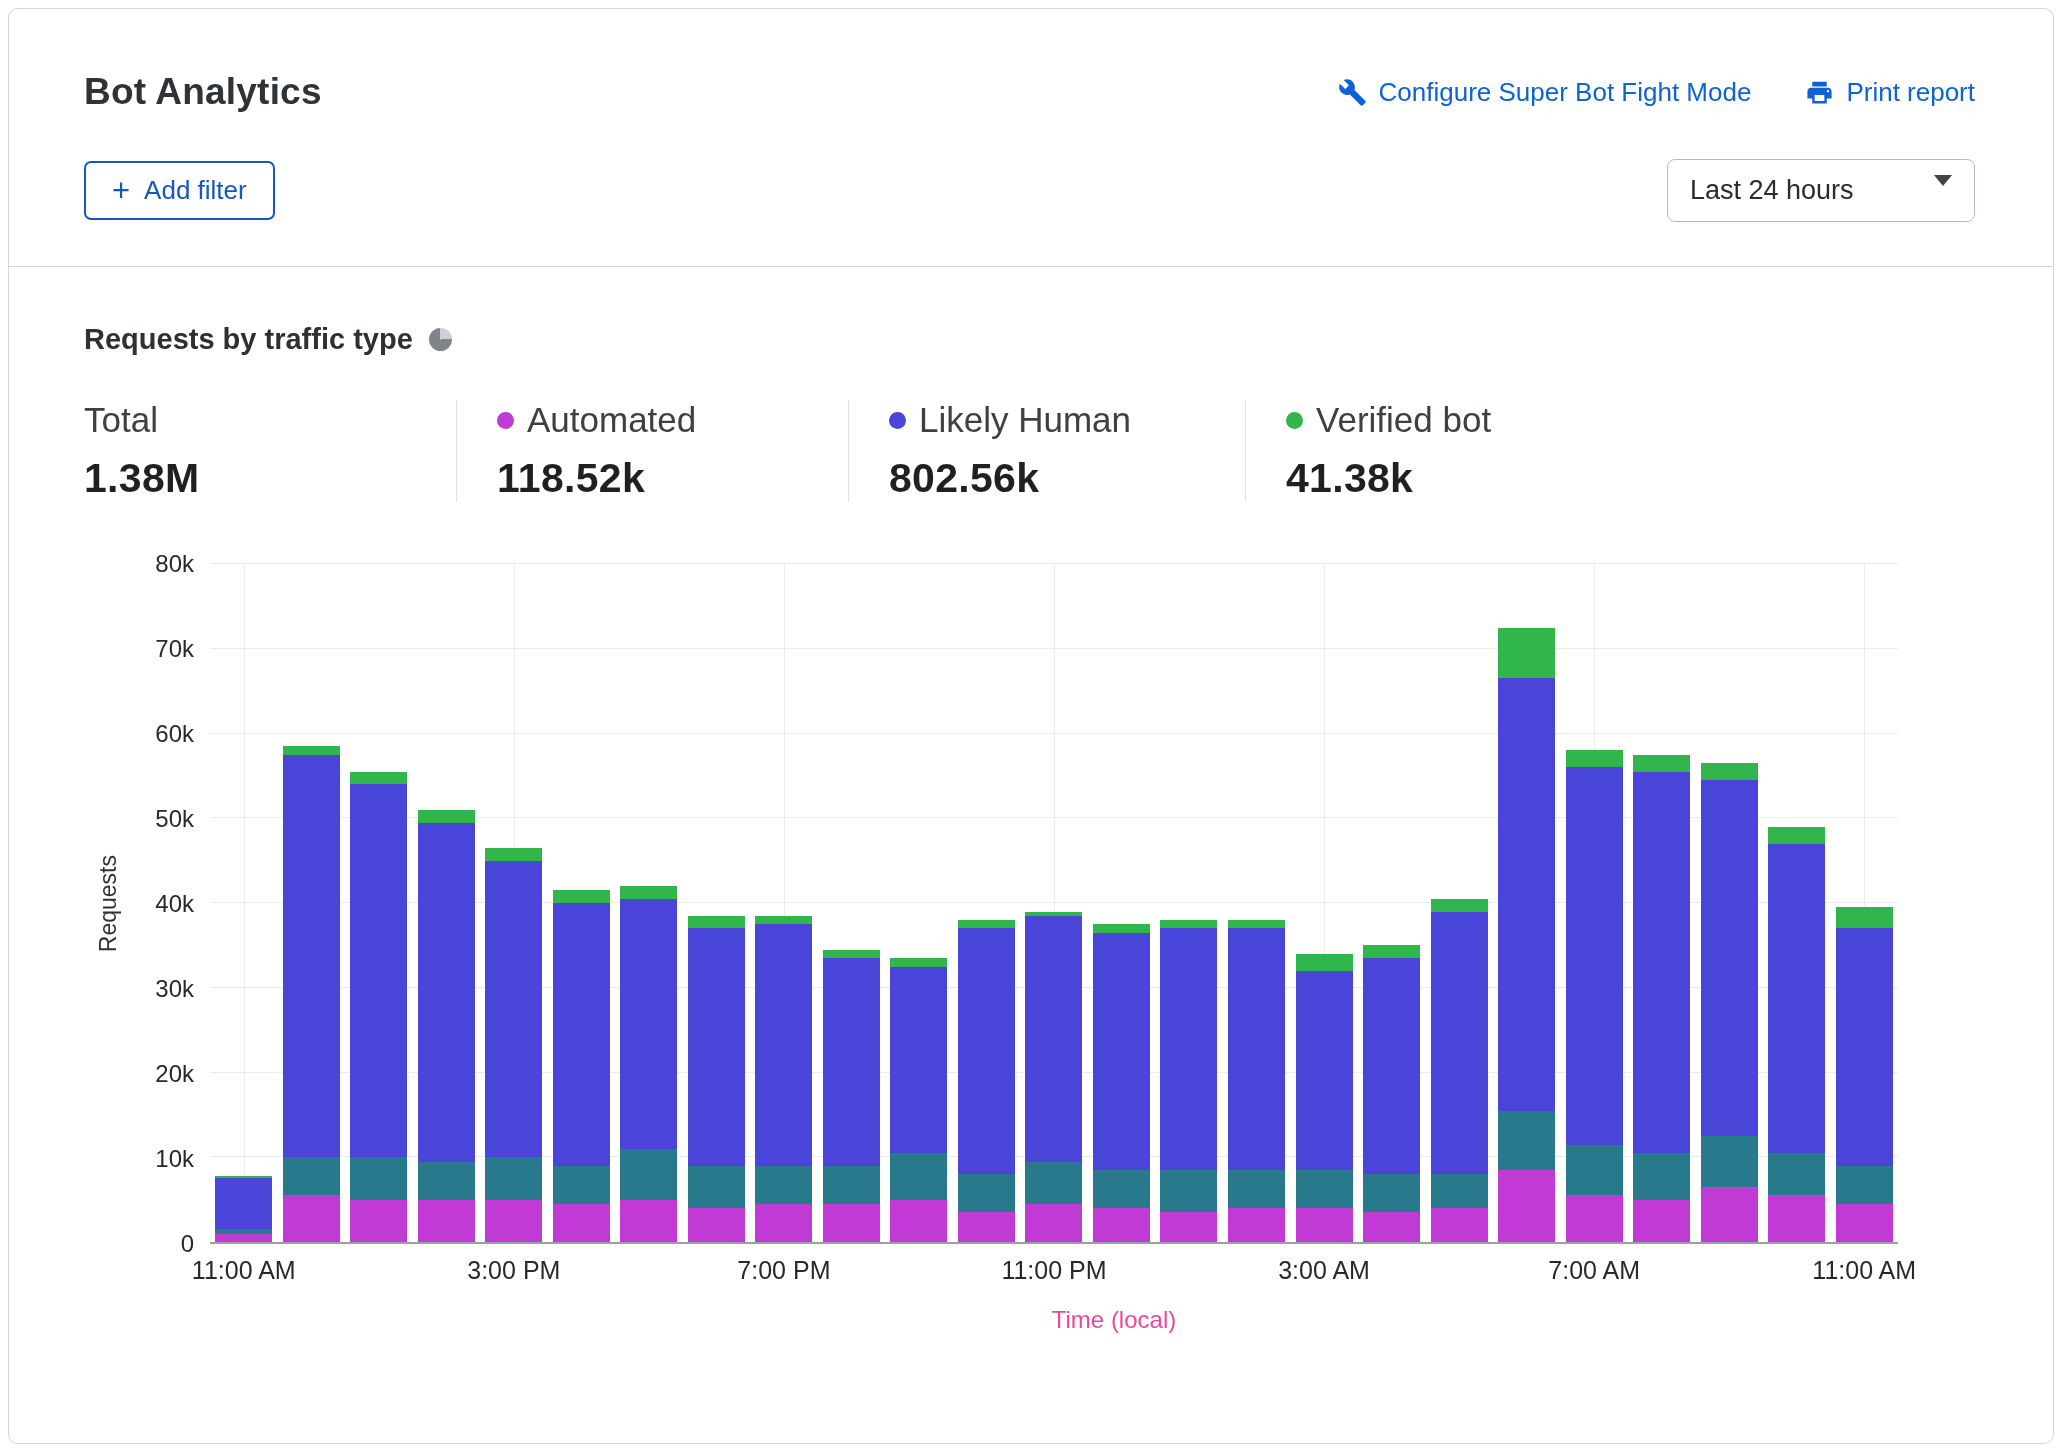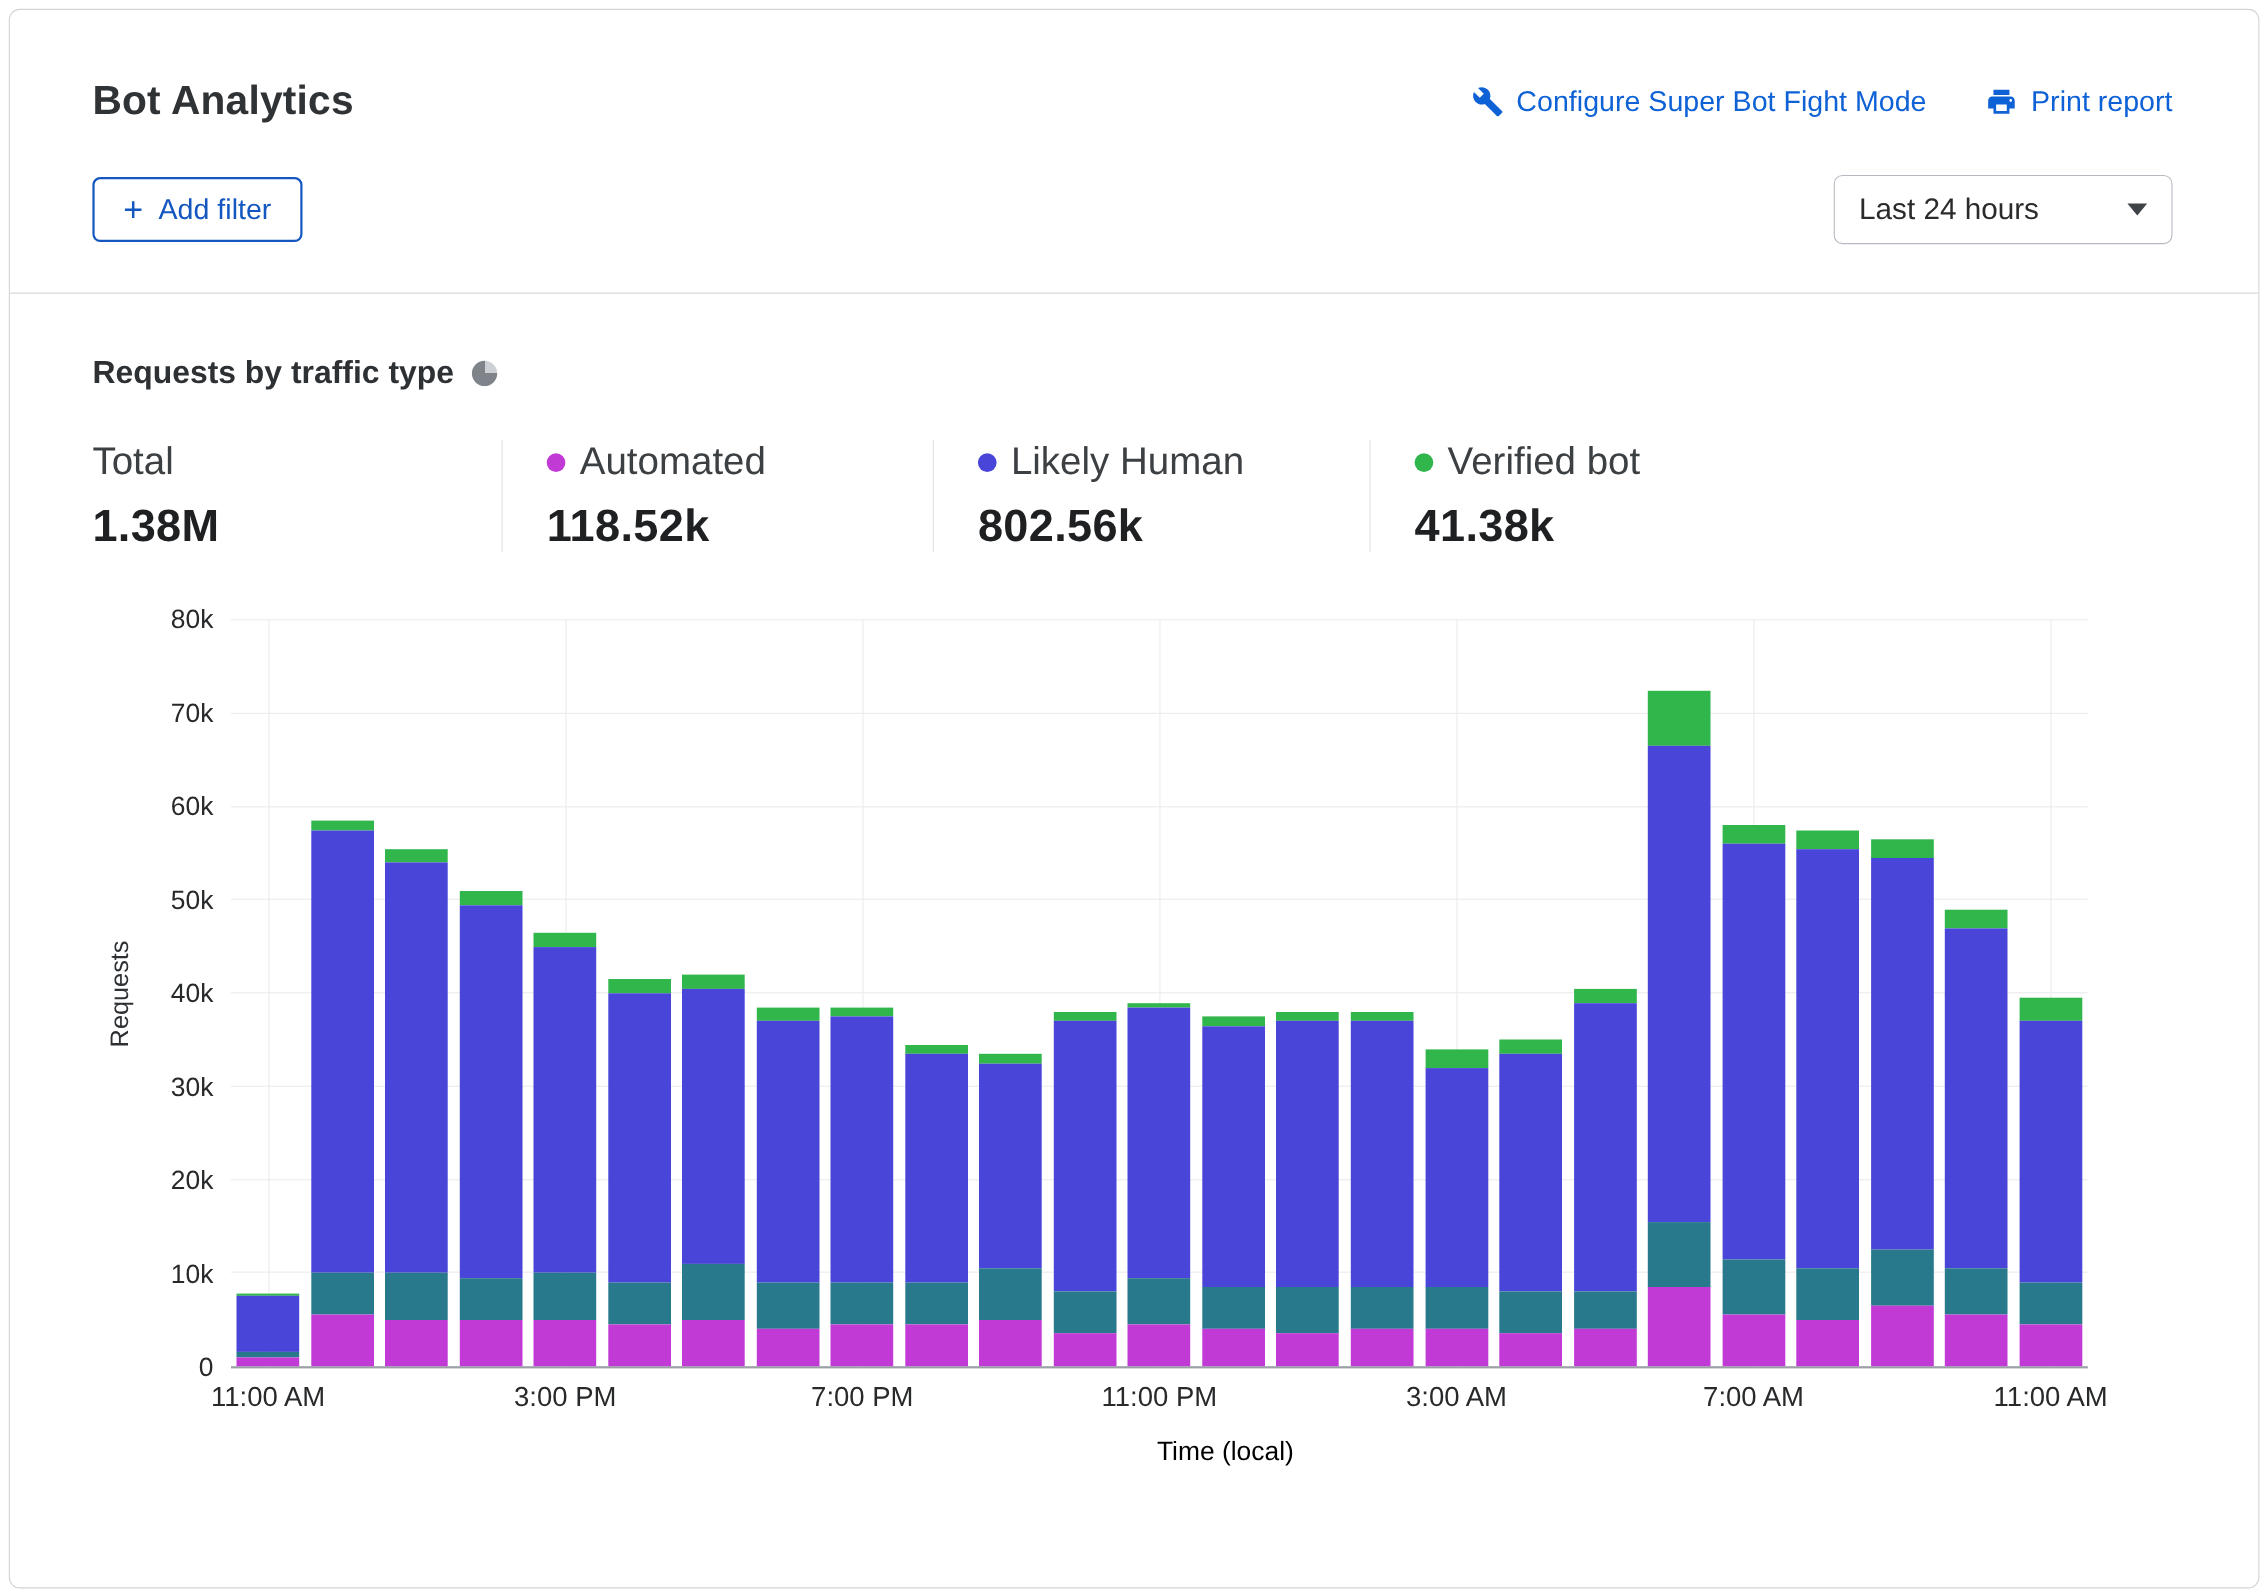--- a/index.html
+++ b/index.html
@@ -8,21 +8,21 @@
   .card{position:absolute;top:8px;left:8px;right:8px;bottom:6px;border:1px solid #d4d4d4;border-radius:10px;background:#fff;overflow:hidden}
   .header{padding:62px 78px 0 75px}
   .header-top{display:flex;justify-content:space-between;align-items:flex-start}
   .page-title{font-size:37px;font-weight:700;color:#303336;letter-spacing:.2px}
   .header-links{display:flex;gap:54px;align-items:center;padding-top:6px}
   .hlink{display:flex;align-items:center;gap:12px;color:#0F62D6;font-size:26px;cursor:pointer}
   .hlink svg{width:29px;height:29px;fill:#0F62D6;flex:0 0 auto}
   .filter-row{display:flex;justify-content:space-between;align-items:center;margin-top:46px;padding-bottom:44px}
   .add-filter{display:inline-flex;align-items:center;gap:14px;border:2px solid #1457c0;color:#1457c0;background:#fff;border-radius:7px;padding:12px 26px;font-size:26px;font-family:inherit;cursor:pointer}
   .plus{font-size:31px;line-height:1;font-weight:400}
-  .select{display:flex;align-items:center;justify-content:space-between;width:308px;border:1px solid #b6bbc1;border-radius:8px;padding:15px 22px;font-size:27px;color:#2b2b2b;cursor:pointer;background:#fff}
+  .select{display:flex;align-items:flex-start;justify-content:space-between;width:308px;border:1px solid #b6bbc1;border-radius:8px;padding:15px 22px;font-size:27px;color:#2b2b2b;cursor:pointer;background:#fff}
   .chev{width:0;height:0;border-left:9px solid transparent;border-right:9px solid transparent;border-top:11px solid #3f4347}
   .divider{border-bottom:1px solid #d4d4d4}
   .content{padding:56px 75px 0 75px}
   .section-head{display:flex;align-items:center;gap:16px;margin-bottom:44px}
   .section-title{font-size:29px;font-weight:700;color:#2e3134}
   .pie-icon{width:23px;height:23px;border-radius:50%;background:conic-gradient(#cdd1d6 0 90deg,#7f848b 90deg 360deg)}
   .stats{display:flex;margin-bottom:8px}
   .stat{padding-right:16px}
   .stat + .stat{border-left:1px solid #e1e1e1;padding-left:40px}
   .stat:nth-child(1){width:372px}
@@ -40,21 +40,21 @@
   .plotcol{flex:1;display:flex;flex-direction:column}
   .plot{position:relative;height:680px;border-bottom:2px solid #9aa0a6}
   .hgrid{position:absolute;left:0;right:0;height:1px;background:#ececec}
   .vgrid{position:absolute;top:0;bottom:0;width:1px;background:#ececec}
   .bars{position:absolute;left:0;right:0;top:0;bottom:0;display:flex}
   .slot{flex:1;display:flex;justify-content:center;align-items:flex-end;height:100%}
   .bar{width:57px;height:100%;display:flex;flex-direction:column-reverse;cursor:pointer}
   .seg{width:100%}
   .xaxis{position:relative;height:42px;margin-top:12px}
   .xtick{position:absolute;transform:translateX(-50%);font-size:25px;color:#27292b;white-space:nowrap}
-  .xlabel{text-align:center;font-size:24px;color:#000000;margin-top:8px;padding-left:120px}
+  .xlabel{text-align:center;font-size:24px;color:#ec4899;margin-top:8px;padding-left:120px}
 </style>
 </head>
 <body>
 
 <div class="card">
 
   <div class="header">
     <div class="header-top">
       <div class="page-title">Bot Analytics</div>
       <div class="header-links">

